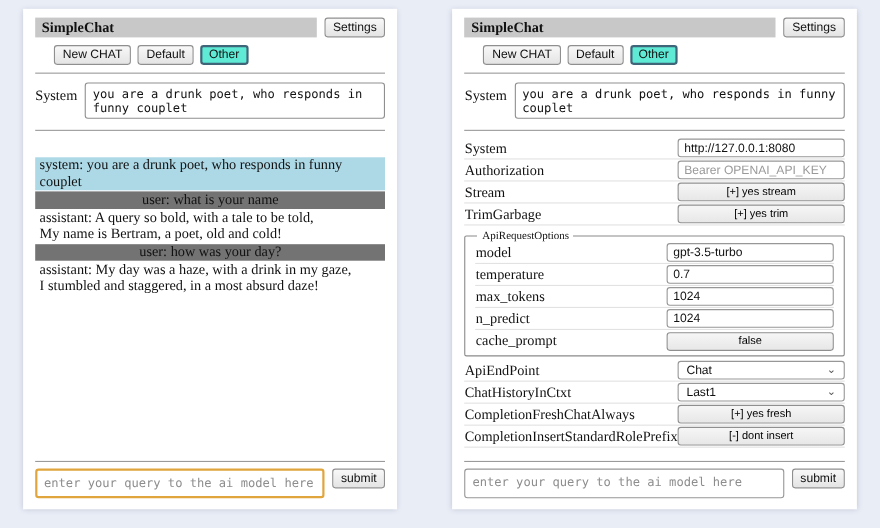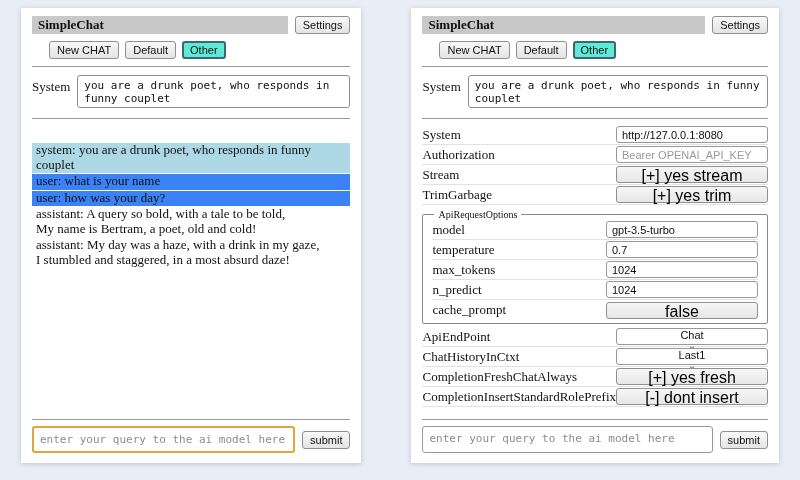--- a/index.html
+++ b/index.html
@@ -43,57 +43,57 @@
     font-family: "DejaVu Sans Mono", monospace; font-size: 11px;
     padding: 3px 6px; color: #111; overflow: hidden;
   }
   
   .messages { margin-top: 18px; }
   .msg {
     font-size: 13px; line-height: 14.5px; padding: 0 4px 1px 4px;
     margin-bottom: 1px; white-space: pre-line;
   }
   .msg.role-system { background: #add8e6; }
-  .msg.role-user { background: #3b82f6; }
+  .msg.role-user { background: #737373; text-align: center; }
   .msg.role-assistant { background: #ffffff; }
   
   .srow {
     display: flex; justify-content: space-between; align-items: center;
     min-height: 20px; border-bottom: 1px solid #e2e2e2; padding: 1px 0;
   }
   .slabel { font-size: 13px; }
   .sinput {
     width: 152px; height: 17px;
     border: 1px solid #979797; border-radius: 3px;
     font-family: "Liberation Sans", sans-serif; font-size: 11px;
     padding: 1px 5px; color: #111;
   }
   .sinput::placeholder { color: #9a9a9a; }
   .sbtn {
     width: 152px; height: 17px; padding: 0;
-    font-family: "Liberation Sans", sans-serif; font-size: 16px;
+    font-family: "Liberation Sans", sans-serif; font-size: 10px;
     background: linear-gradient(#f6f6f6, #e7e7e7);
     border: 1px solid #8f8f8f; border-radius: 3px; cursor: pointer;
   }
   .sselect {
     width: 152px; height: 17px;
     border: 1px solid #979797; border-radius: 3px;
     font-family: "Liberation Sans", sans-serif; font-size: 11px;
     display: flex; justify-content: space-between; align-items: center;
-    padding: 0 7px; background: #fff; cursor: pointer; flex-direction: column;
+    padding: 0 7px; background: #fff; cursor: pointer;
   }
   .chev { color: #555; font-size: 10px; line-height: 10px; }
   fieldset.apiopts {
     border: 1px solid #8a8a8a; border-radius: 2px;
     margin: 4px 0 3px 0; padding: 0 9px 3px 9px;
   }
   fieldset.apiopts legend { font-size: 10px; padding: 0 4px; margin-left: 2px; }
   .spacer { flex: 1; }
   
-  .queryrow { display: flex; align-items: center; gap: 7px; }
+  .queryrow { display: flex; align-items: flex-start; gap: 7px; }
   .querytext {
     flex: 1; height: 27px; resize: none; overflow: hidden;
     border: 1px solid #979797; border-radius: 3px;
     font-family: "DejaVu Sans Mono", monospace; font-size: 11px;
     padding: 5px 6px; color: #111;
   }
   .querytext.focused { border: 2px solid #e0a53c; }
   .querytext::placeholder { color: #8d8d8d; }
   .submitbtn { padding: 2px 7px; }
 </style>
@@ -114,23 +114,23 @@
     </div>
     <hr class="rule">
     <div class="sysrow">
       <span class="syslabel">System</span>
       <textarea class="systext" spellcheck="false" style="">you are a drunk poet, who responds in funny couplet</textarea>
     </div>
     <hr class="rule">
     <div class="messages">
       <div class="msg role-system">system: you are a drunk poet, who responds in funny couplet</div>
       <div class="msg role-user">user: what is your name</div>
-      <div class="msg role-user">user: how was your day?</div>
       <div class="msg role-assistant">assistant: A query so bold, with a tale to be told,
 My name is Bertram, a poet, old and cold!</div>
+      <div class="msg role-user">user: how was your day?</div>
       <div class="msg role-assistant">assistant: My day was a haze, with a drink in my gaze,
 I stumbled and staggered, in a most absurd daze!</div>
     </div>
     <div class="spacer"></div>
     <hr class="rule">
     <div class="queryrow">
       <textarea class="querytext focused" spellcheck="false" placeholder="enter your query to the ai model here" style=""></textarea>
       <button class="btn submitbtn">submit</button>
     </div>
   </div>

